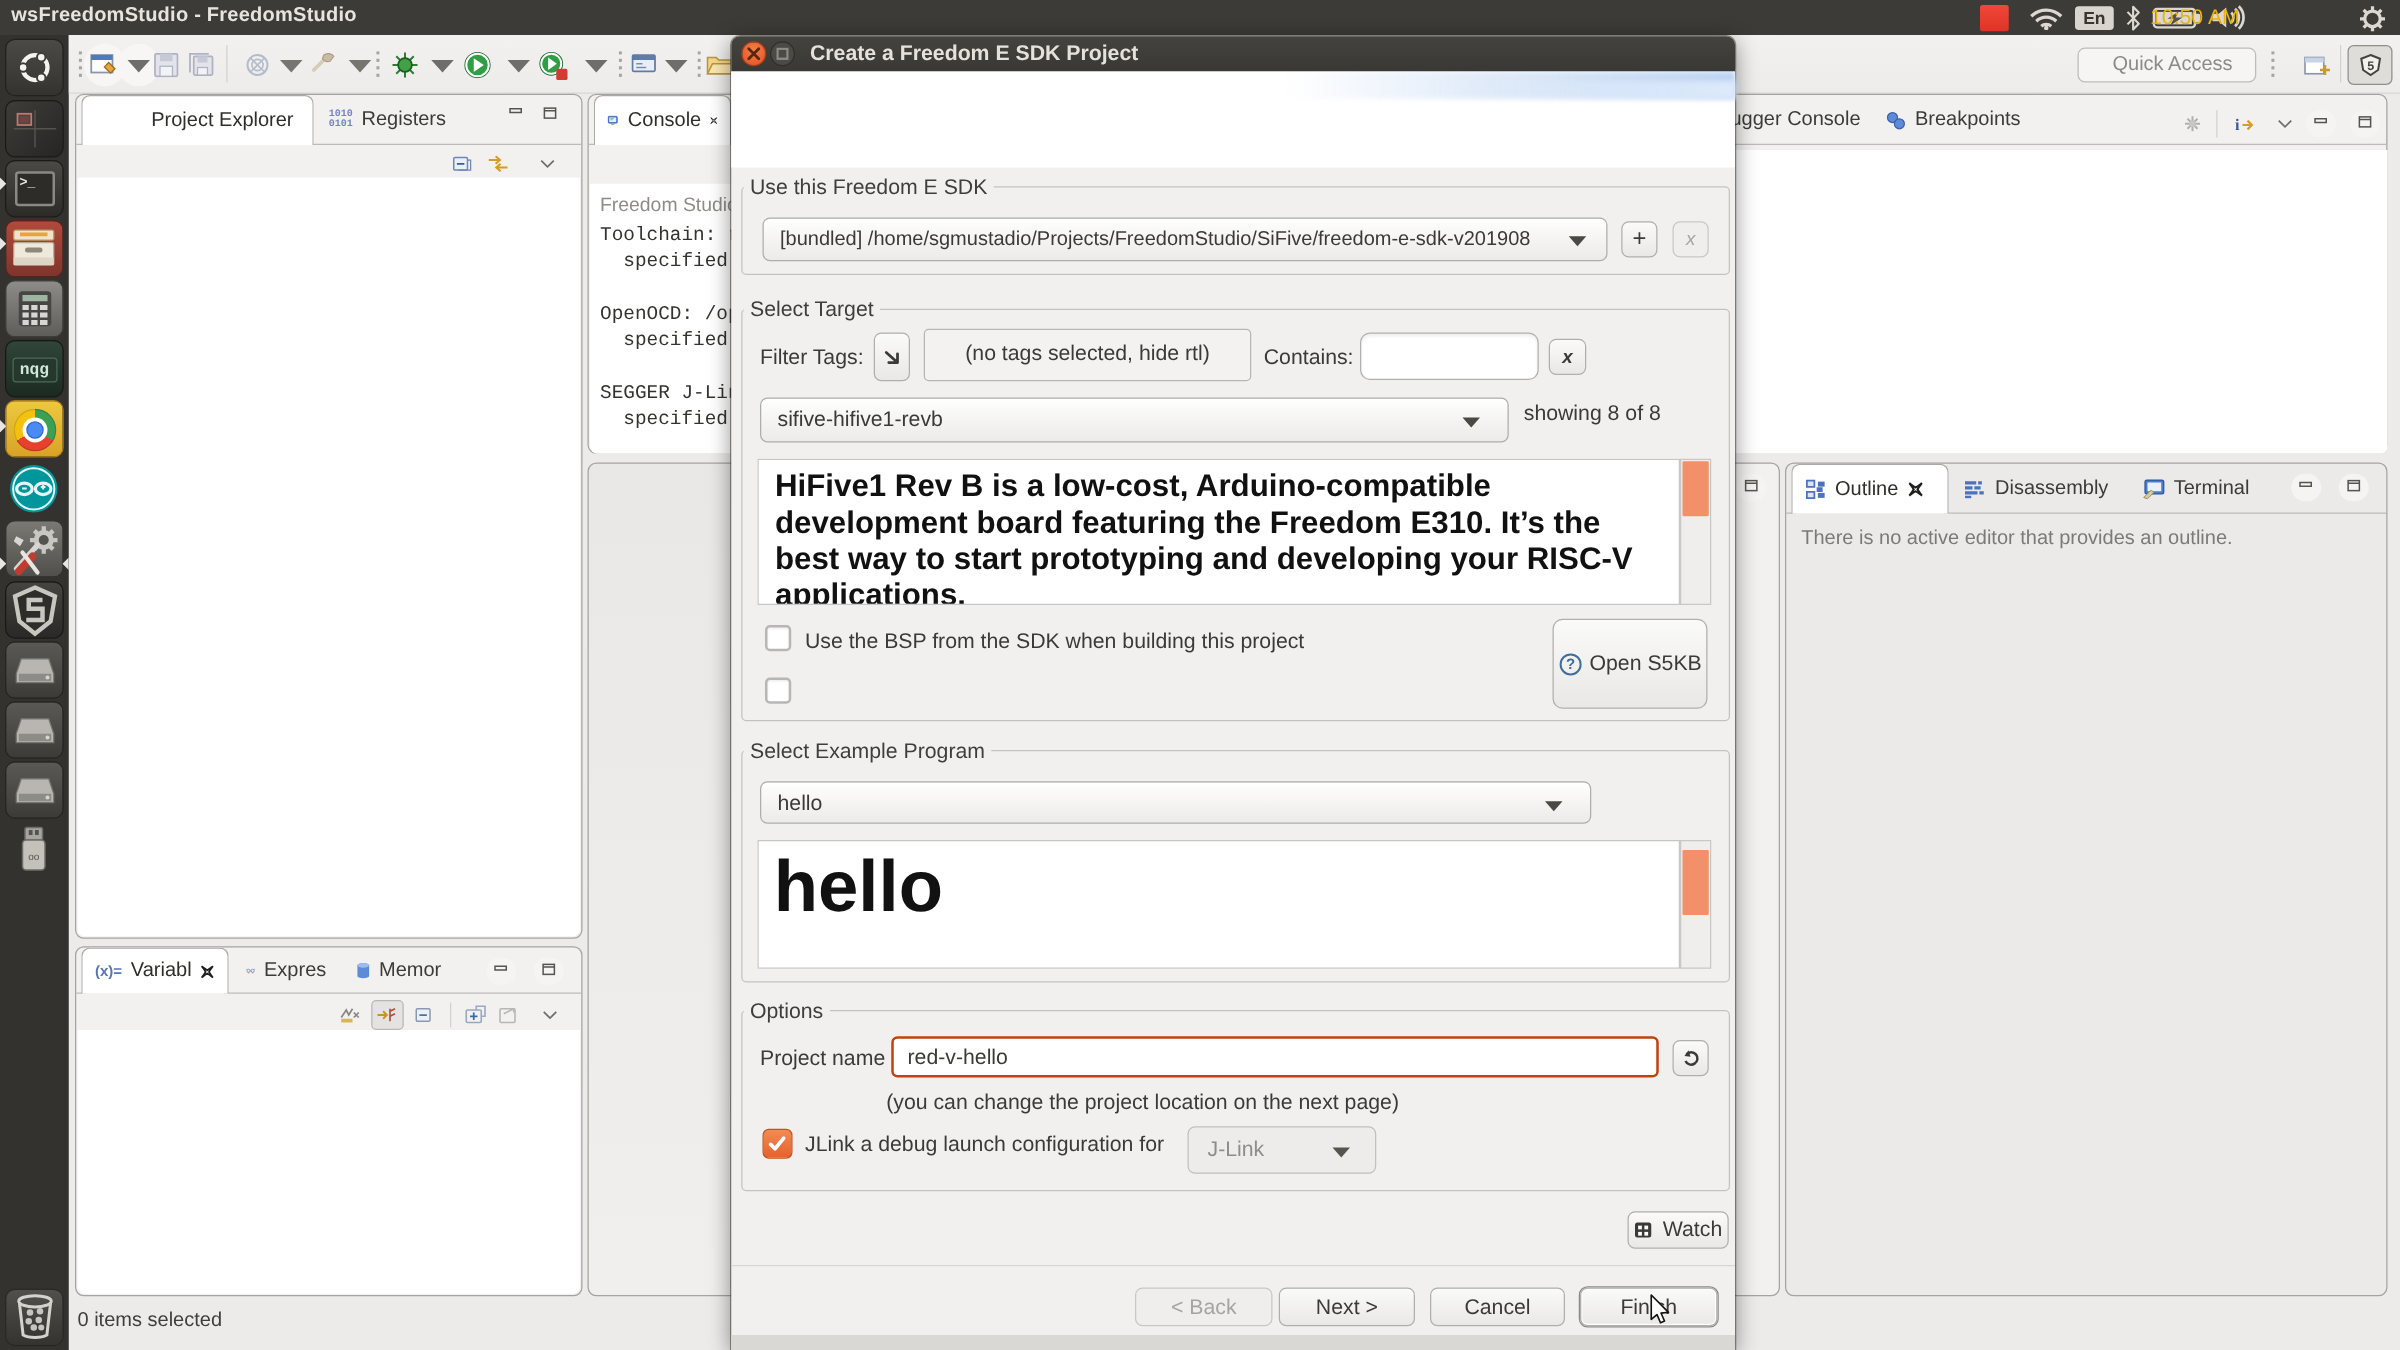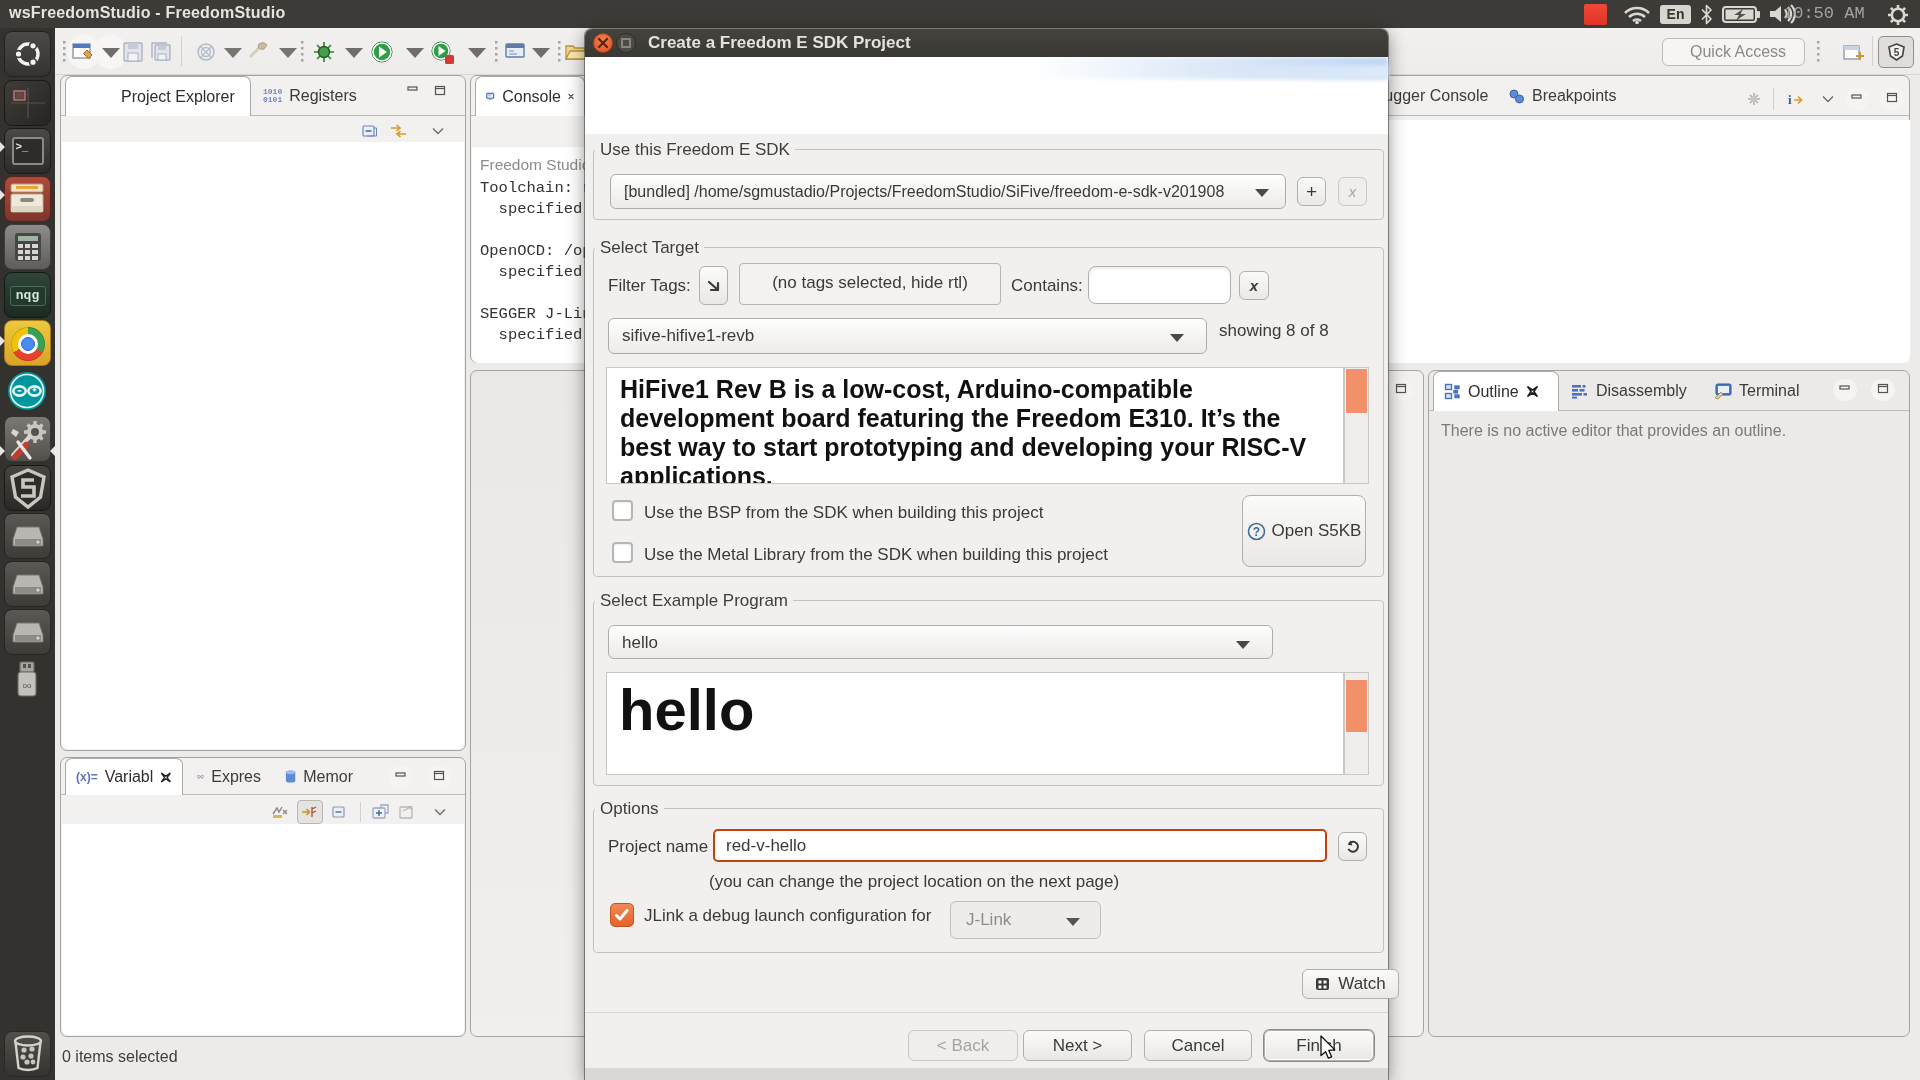--- a/index.html
+++ b/index.html
@@ -73,21 +73,21 @@
     <rect x="34.6" y="5" width="3.4" height="7" rx="1" fill="#DCD8D1"></rect>
     <rect x="3.5" y="3.5" width="28" height="10" fill="#DCD8D1"></rect>
     <path d="M21 3 L12 9 L17 9 L14 14.5 L24 8 L18.6 8 Z" fill="#55534E"></path>
   </svg>
   <svg class="abs" style="left:1768px; top:4px;" width="30" height="20" viewBox="0 0 30 20">
     <path d="M2 7 L7 7 L13 2 L13 18 L7 13 L2 13 Z" fill="#DCD8D1"></path>
     <path d="M17 6 A5.5 5.5 0 0 1 17 14" fill="none" stroke="#DCD8D1" stroke-width="2.2"></path>
     <path d="M20 3 A9.5 9.5 0 0 1 20 17" fill="none" stroke="#DCD8D1" stroke-width="2.2"></path>
     <path d="M23 1 A12.5 12.5 0 0 1 23 19" fill="none" stroke="#DCD8D1" stroke-width="2.2"></path>
   </svg>
-  <div class="abs" style="left:1783px; top:4px; font-size:17px; color:#a3a3a3;font-family:Liberation Mono, monospace;">10:50 AM</div>
+  <div class="abs" style="left:1720px; top:4px; font-size:17px; color:#eab308;">10:50 AM</div>
   <svg class="abs" style="left:1886px; top:3px;" width="24" height="24" viewBox="0 0 24 24">
     <g fill="none" stroke="#DCD8D1" stroke-width="2.6">
       <circle cx="12" cy="12" r="6.2"></circle>
       <path d="M12 2 L12 6 M12 18 L12 22 M2 12 L6 12 M18 12 L22 12 M4.9 4.9 L7.8 7.8 M16.2 16.2 L19.1 19.1 M4.9 19.1 L7.8 16.2 M16.2 7.8 L19.1 4.9"></path>
     </g>
     <rect x="9.5" y="9.5" width="5" height="5" fill="#3C3B37"></rect>
   </svg>
 </div>
 
 <div id="launcher">
@@ -659,21 +659,20 @@
   <div class="wtext abs" style="left:634px; top:292px;">showing 8 of 8</div>
   <div class="abs" style="left:21px; top:338px; width:738px; height:117px; background:#FFFFFF; border:1px solid #C8C7C4; overflow:hidden;">
     <div style="font-size:25px; font-weight:bold; color:#111111; line-height:29px; margin:7px 0 0 13px; white-space:nowrap;">HiFive1 Rev B is a low-cost, Arduino-compatible<br>development board featuring the Freedom E310. It’s the<br>best way to start prototyping and developing your RISC-V<br>applications.</div>
   </div>
   <div class="scroll" style="left:759px; top:338px; height:117px;">
       <div class="thumb" style="top:1px; height:44px;"></div>
     </div>
   <div class="cb" style="left:27px; top:471px;"></div>
   <div class="wtext abs" style="left:59px; top:474px;">Use the BSP from the SDK when building this project</div>
   <div class="cb" style="left:27px; top:513px;"></div>
-  <div class="wtext abs" style="left:59px; top:516px;">Use the Metal Library from the SDK when building this project</div>
   <div class="btn" style="left:657px; top:466px; width:124px; height:72px; border-radius:8px; gap:6px;">
     <svg width="19" height="19" viewBox="0 0 19 19">
         <circle cx="9.5" cy="9.5" r="8" fill="none" stroke="#3E6E9E" stroke-width="1.6"></circle>
         <text x="9.5" y="13.5" text-anchor="middle" font-size="12" font-weight="bold" fill="#3E6E9E" font-family="Liberation Sans">?</text>
       </svg>
     <span>Open S5KB</span>
   </div>
 
   <div class="grp" style="left:8px; top:571px; width:791px; height:186px;"></div>
   <div class="grplab" style="left:10px; top:562px;">Select Example Program</div>
@@ -705,21 +704,21 @@
     <svg width="18" height="18" viewBox="0 0 18 18" style="margin:2px 0 0 2px;">
         <path d="M3.5 9.5 L7 13 L14 4.5" fill="none" stroke="#FFFFFF" stroke-width="3" stroke-linecap="round" stroke-linejoin="round"></path>
       </svg>
   </div>
   <div class="wtext abs" style="left:59px; top:877px;">JLink a debug launch configuration for</div>
   <div class="abs" style="left:365px; top:872px; width:151px; height:38px; border:1px solid #C1C0BD; border-radius:6px; background:#EDECEA;">
     <div style="font-size:17px; color:#8E8D8A; margin:8px 0 0 15px;">J-Link</div>
     <div class="arrow" style="right:20px; top:16px; border-top-color:#55544F;"></div>
   </div>
 
-  <div class="btn" style="left:717px; top:940px; width:97px; height:30px; gap:7px;">
+  <div class="btn" style="left:717px; top:940px; width:81px; height:30px; gap:7px;">
     <svg width="16" height="16" viewBox="0 0 16 16">
         <rect x="1" y="2" width="13" height="12" rx="2" fill="#3A3A37"></rect>
         <rect x="3.5" y="4.5" width="3" height="3" fill="#FFF"></rect>
         <rect x="8.5" y="4.5" width="3" height="3" fill="#FFF"></rect>
         <rect x="3.5" y="9.5" width="3" height="3" fill="#FFF"></rect>
         <rect x="8.5" y="9.5" width="3" height="3" fill="#FFF"></rect>
       </svg>
     <span>Watch</span>
   </div>
   <div class="abs" style="left:0; top:983px; width:803px; height:1px; background:#D7D6D3;"></div>

